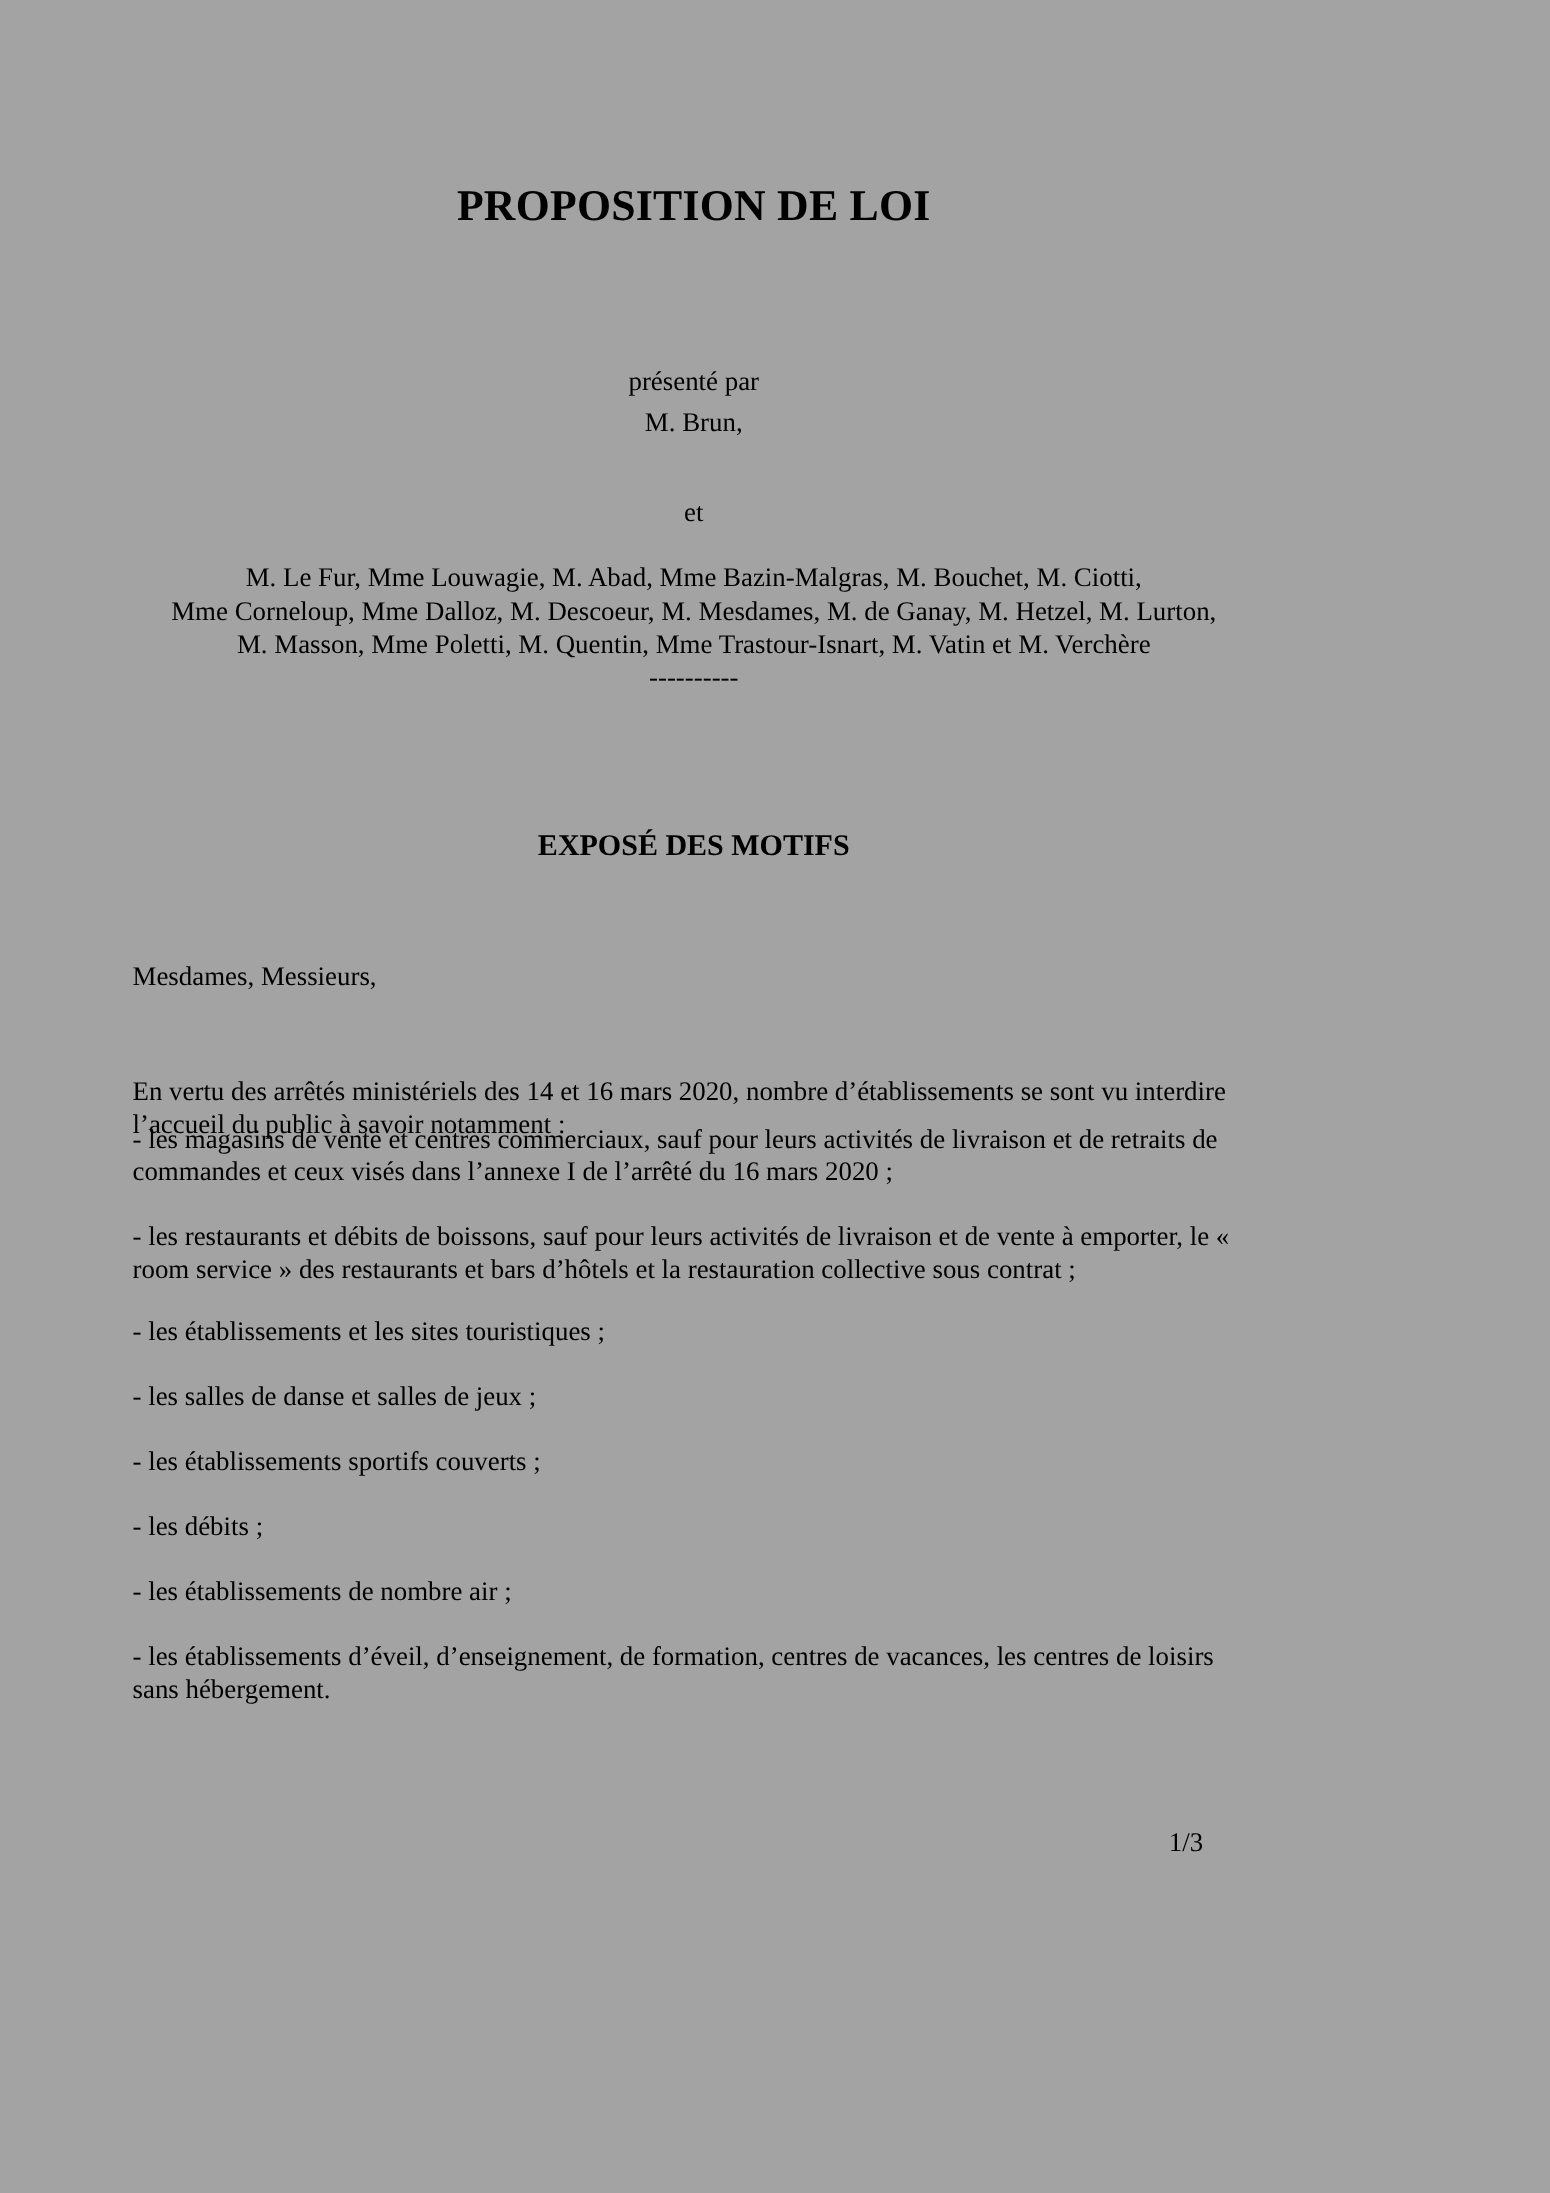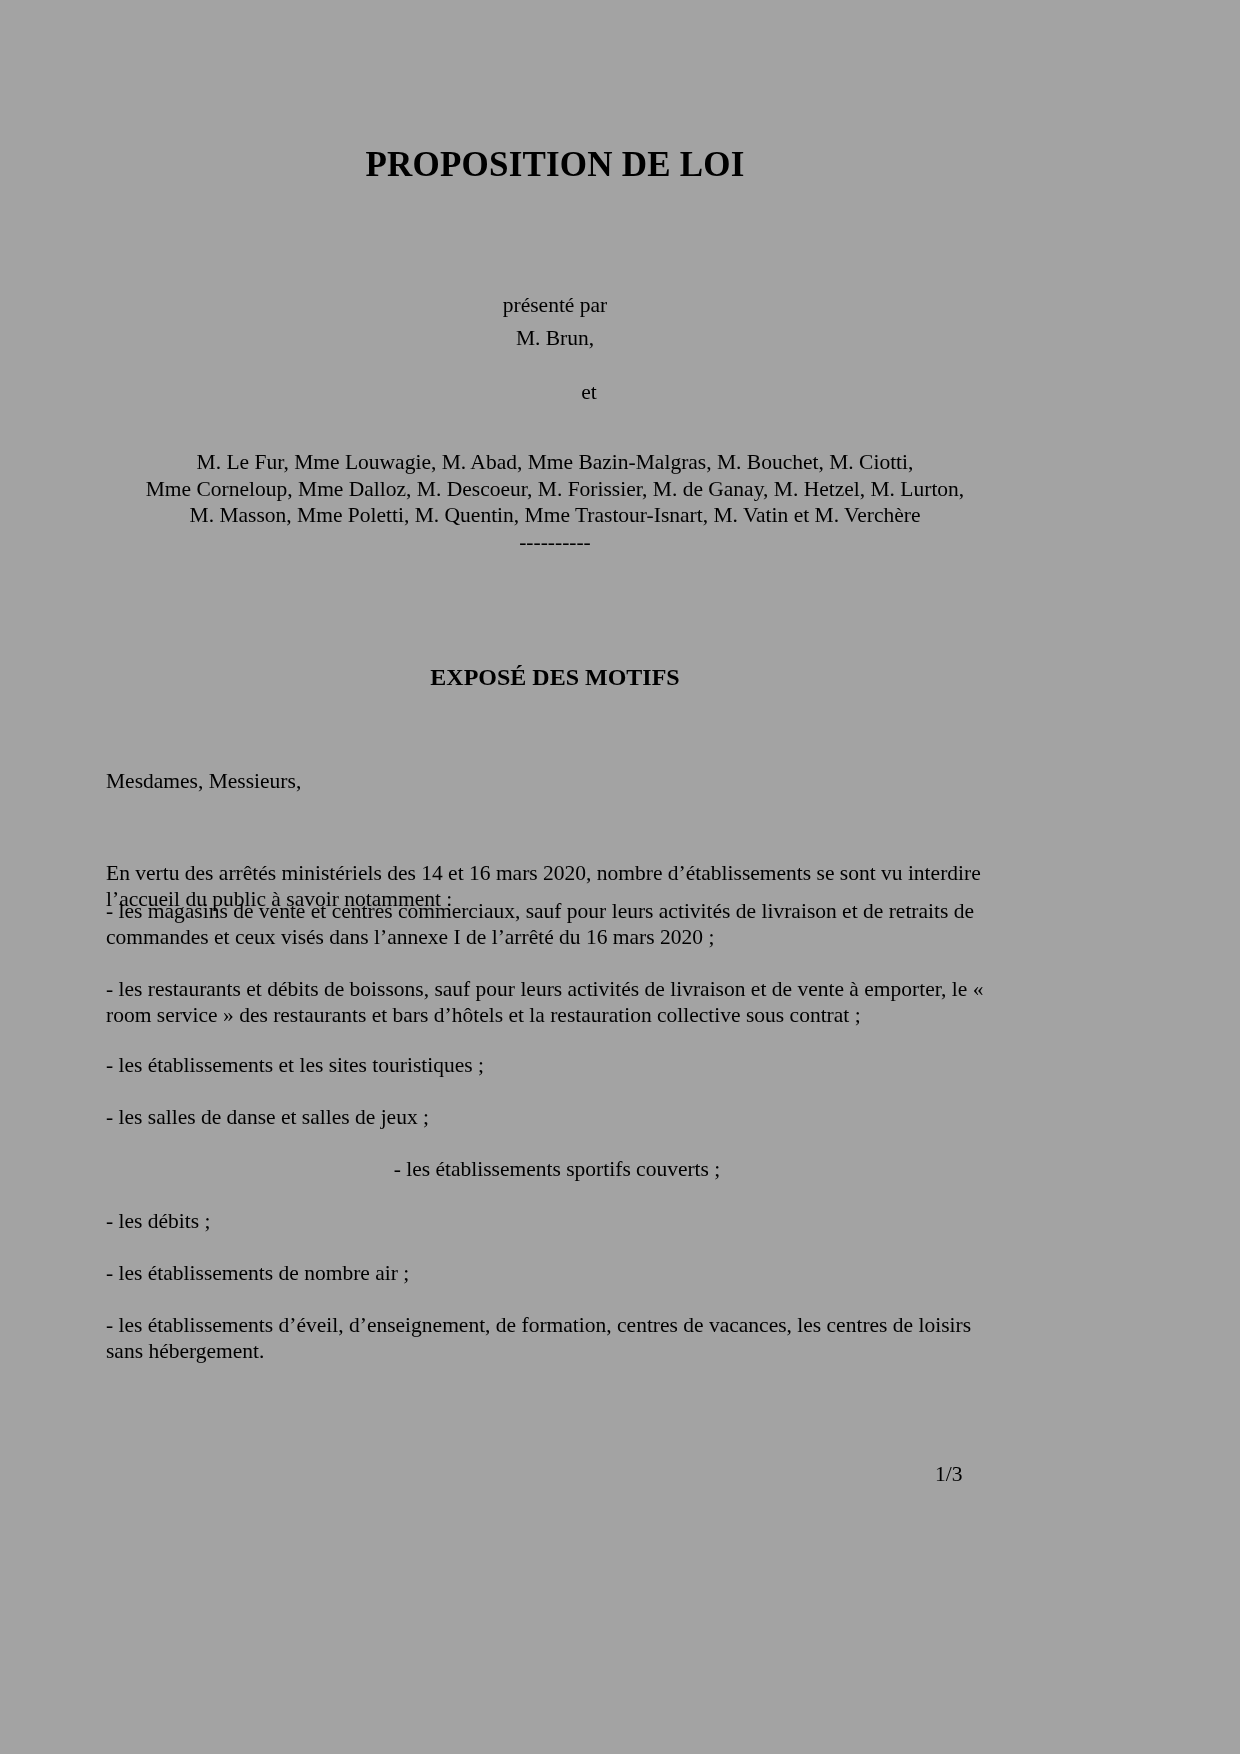--- a/index.html
+++ b/index.html
@@ -35,23 +35,22 @@
       font-size: 21.5px;
       font-style: italic;
       line-height: 26px;
     }
     .presented {
       top: 289px;
       font-size: 21.5px;
       line-height: 33px;
     }
     .et {
-      top: 380px;
+      top: 398px;
       font-size: 21.5px;
-      padding-left: 34px;
     }
     .cosigners {
       top: 449px;
       font-size: 21.5px;
       line-height: 26.5px;
     }
     .dashes {
       top: 530px;
       font-size: 21.5px;
     }
@@ -66,21 +65,21 @@
       font-size: 21.5px;
       line-height: 26px;
       text-align: left;
     }
     .greeting { top: 768px; }
     .intro { top: 820px; margin-top: 40px; }
     .li0 { top: 898px; }
     .li1 { top: 976px; }
     .li2 { top: 1052px; }
     .li3 { top: 1104px; }
-    .li4 { top: 1156px; text-align: center; }
+    .li4 { top: 1156px; }
     .li5 { top: 1208px; }
     .li6 { top: 1260px; }
     .li7 { top: 1312px; }
     .page-number {
       left: 935px;
       top: 1462px;
       font-size: 21.5px;
     }
   </style>
 </head>
@@ -93,21 +92,21 @@
 
   <div class="abs center presented">
     <div>présenté par</div>
     <div>M. Brun,</div>
   </div>
 
   <div class="abs center et">et</div>
 
   <div class="abs center cosigners">
     <div>M. Le Fur, Mme Louwagie, M. Abad, Mme Bazin-Malgras, M. Bouchet, M. Ciotti,</div>
-    <div>Mme Corneloup, Mme Dalloz, M. Descoeur, M. Forissier, M. de Ganay, M. Hetzel, M. Lurton,</div>
+    <div>Mme Corneloup, Mme Dalloz, M. Descoeur, M. Mesdames, M. de Ganay, M. Hetzel, M. Lurton,</div>
     <div>M. Masson, Mme Poletti, M. Quentin, Mme Trastour-Isnart, M. Vatin et M. Verchère</div>
   </div>
 
   <div class="abs center dashes">----------</div>
 
   <h2 class="abs center section-title">EXPOSÉ DES MOTIFS</h2>
 
   <p class="abs body-text greeting">Mesdames, Messieurs,</p>
 
   <p class="abs body-text intro">En vertu des arrêtés ministériels des 14 et 16 mars 2020, nombre d’établissements se sont vu interdire l’accueil du public à savoir notamment :</p>

